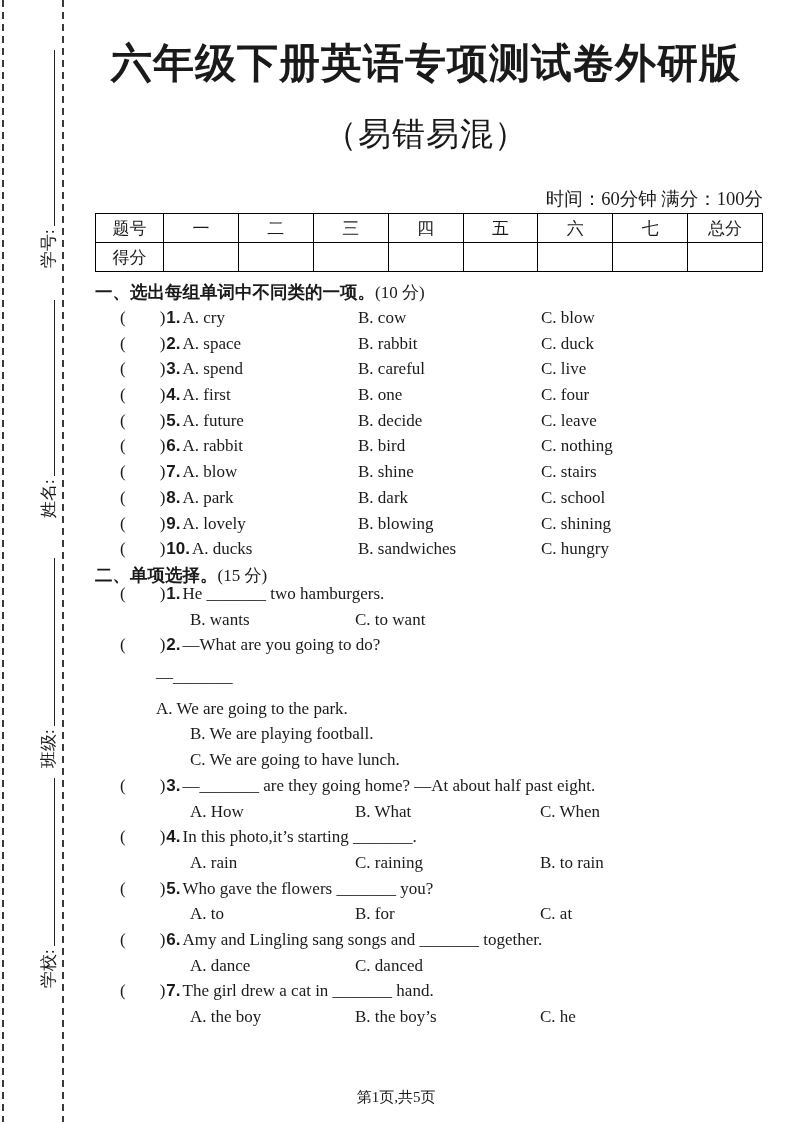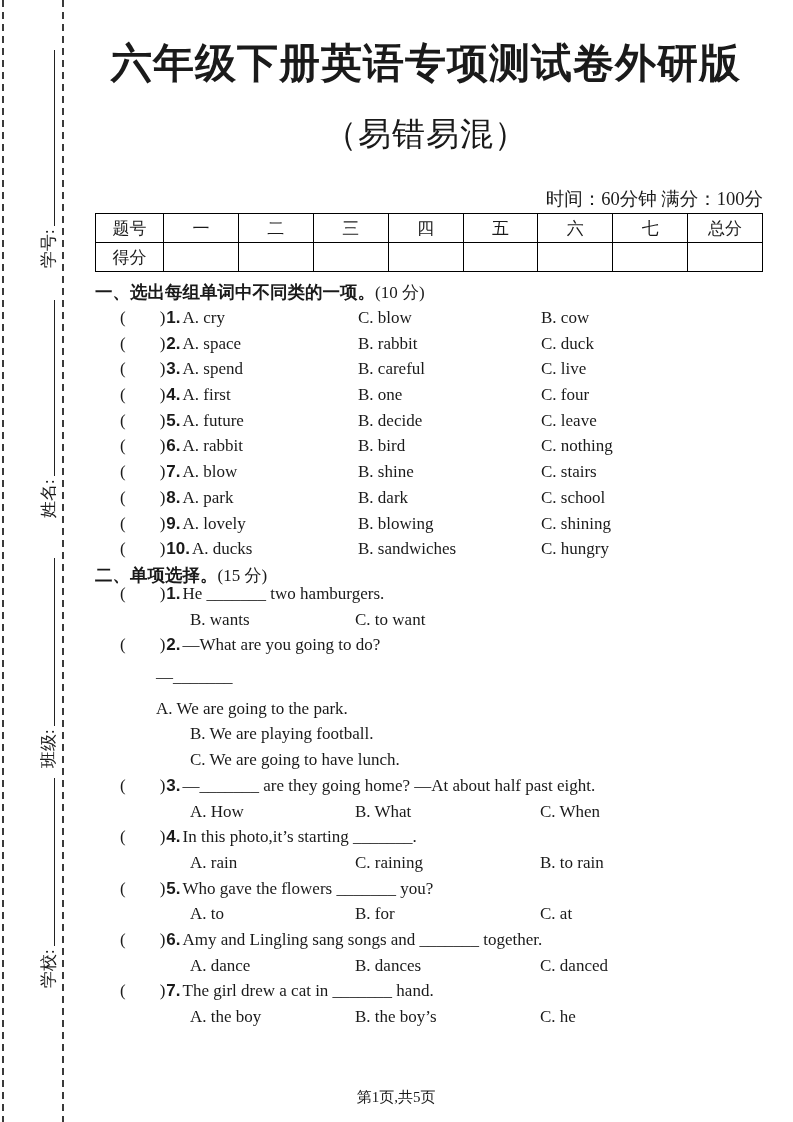--- a/index.html
+++ b/index.html
@@ -136,22 +136,22 @@
   </tbody>
     </table>
 
   <div class="sec-head" id="s1-head">
     <span class="cn">一、选出每组单词中不同类的一项。</span><span class="pts">(10 分)</span>
   </div>
 
   <div class="s1-body">
     <div class="wrow">
       <span><span class="paren">(　　)</span><span class="qn">1.</span><span>A. cry</span></span>
+      <span>B. cow</span>
       <span>C. blow</span>
-      <span>B. cow</span>
     </div>
     <div class="wrow">
       <span><span class="paren">(　　)</span><span class="qn">2.</span><span>A. space</span></span>
       <span>B. rabbit</span>
       <span>C. duck</span>
     </div>
     <div class="wrow">
       <span><span class="paren">(　　)</span><span class="qn">3.</span><span>A. spend</span></span>
       <span>B. careful</span>
       <span>C. live</span>
@@ -240,21 +240,20 @@
       <span>A. to</span>
       <span>B. for</span>
       <span>C. at</span>
     </div>
 
     <div class="line">
       <span class="paren">(　　)</span><span class="qn">6.</span><span>Amy and Lingling sang songs and _______ together.</span>
     </div>
     <div class="line orow">
       <span>A. dance</span>
-      <span>B. dances</span>
       <span>C. danced</span>
     </div>
 
     <div class="line">
       <span class="paren">(　　)</span><span class="qn">7.</span><span>The girl drew a cat in _______ hand.</span>
     </div>
     <div class="line orow">
       <span>A. the boy</span>
       <span>B. the boy’s</span>
       <span>C. he</span>

